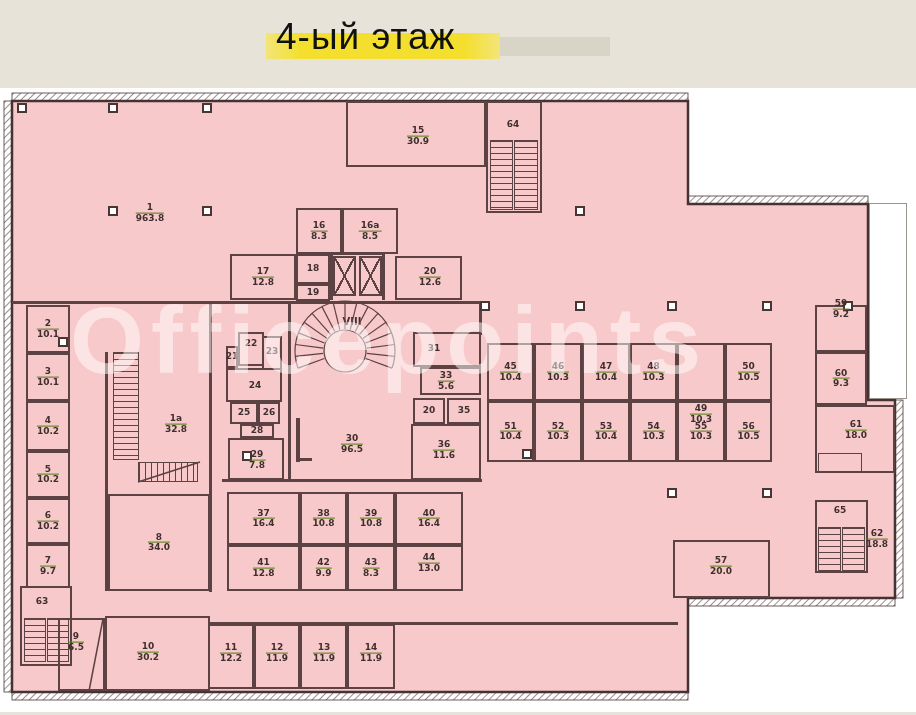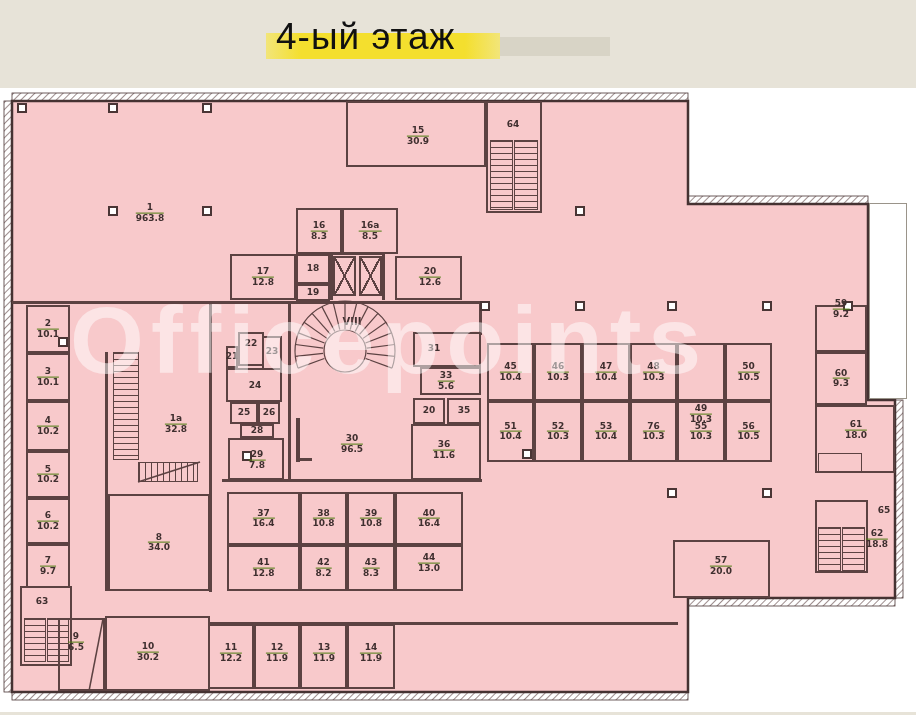--- a/index.html
+++ b/index.html
@@ -202,21 +202,21 @@
     <div class="lbl frac" style="left: 263.5px; top: 518.5px; width: auto;"><span class="num">37</span><span class="area">16.4</span></div>
     <div class="room" style="left: 300px; top: 492px; width: 47px; height: 53px;"></div>
     <div class="lbl frac" style="left: 323.5px; top: 518.5px; width: auto;"><span class="num">38</span><span class="area">10.8</span></div>
     <div class="room" style="left: 347px; top: 492px; width: 48px; height: 53px;"></div>
     <div class="lbl frac" style="left: 371px; top: 518.5px; width: auto;"><span class="num">39</span><span class="area">10.8</span></div>
     <div class="room" style="left: 395px; top: 492px; width: 68px; height: 53px;"></div>
     <div class="lbl frac" style="left: 429px; top: 518.5px; width: auto;"><span class="num">40</span><span class="area">16.4</span></div>
     <div class="room" style="left: 227px; top: 545px; width: 73px; height: 46px;"></div>
     <div class="lbl frac" style="left: 263.5px; top: 568px; width: auto;"><span class="num">41</span><span class="area">12.8</span></div>
     <div class="room" style="left: 300px; top: 545px; width: 47px; height: 46px;"></div>
-    <div class="lbl frac" style="left: 323.5px; top: 568px; width: auto;"><span class="num">42</span><span class="area">8.2</span></div>
+    <div class="lbl frac" style="left: 323.5px; top: 568px; width: auto;"><span class="num">42</span><span class="area">9.9</span></div>
     <div class="room" style="left: 347px; top: 545px; width: 48px; height: 46px;"></div>
     <div class="lbl frac" style="left: 371px; top: 568px; width: auto;"><span class="num">43</span><span class="area">8.3</span></div>
     <div class="room" style="left: 395px; top: 545px; width: 68px; height: 46px;"></div>
     <div class="lbl frac" style="left: 429px; top: 563px; width: auto;"><span class="num">44</span><span class="area">13.0</span></div>
     <div class="room" style="left: 487px; top: 343px; width: 47px; height: 58px;"></div>
     <div class="lbl frac" style="left: 510.5px; top: 372px; width: auto;"><span class="num">45</span><span class="area">10.4</span></div>
     <div class="room" style="left: 534px; top: 343px; width: 48px; height: 58px;"></div>
     <div class="lbl frac" style="left: 558px; top: 372px; width: auto;"><span class="num">46</span><span class="area">10.3</span></div>
     <div class="room" style="left: 582px; top: 343px; width: 48px; height: 58px;"></div>
     <div class="lbl frac" style="left: 606px; top: 372px; width: auto;"><span class="num">47</span><span class="area">10.4</span></div>
@@ -226,21 +226,21 @@
     <div class="lbl frac" style="left: 701px; top: 376px; width: auto; margin-top: 38px;"><span class="num">49</span><span class="area">10.3</span></div>
     <div class="room" style="left: 725px; top: 343px; width: 47px; height: 58px;"></div>
     <div class="lbl frac" style="left: 748.5px; top: 372px; width: auto;"><span class="num">50</span><span class="area">10.5</span></div>
     <div class="room" style="left: 487px; top: 401px; width: 47px; height: 61px;"></div>
     <div class="lbl frac" style="left: 510.5px; top: 431.5px; width: auto;"><span class="num">51</span><span class="area">10.4</span></div>
     <div class="room" style="left: 534px; top: 401px; width: 48px; height: 61px;"></div>
     <div class="lbl frac" style="left: 558px; top: 431.5px; width: auto;"><span class="num">52</span><span class="area">10.3</span></div>
     <div class="room" style="left: 582px; top: 401px; width: 48px; height: 61px;"></div>
     <div class="lbl frac" style="left: 606px; top: 431.5px; width: auto;"><span class="num">53</span><span class="area">10.4</span></div>
     <div class="room" style="left: 630px; top: 401px; width: 47px; height: 61px;"></div>
-    <div class="lbl frac" style="left: 653.5px; top: 431.5px; width: auto;"><span class="num">76</span><span class="area">10.3</span></div>
+    <div class="lbl frac" style="left: 653.5px; top: 431.5px; width: auto;"><span class="num">54</span><span class="area">10.3</span></div>
     <div class="room" style="left: 677px; top: 401px; width: 48px; height: 61px;"></div>
     <div class="lbl frac" style="left: 701px; top: 431.5px; width: auto;"><span class="num">55</span><span class="area">10.3</span></div>
     <div class="room" style="left: 725px; top: 401px; width: 47px; height: 61px;"></div>
     <div class="lbl frac" style="left: 748.5px; top: 431.5px; width: auto;"><span class="num">56</span><span class="area">10.5</span></div>
     <div class="room" style="left: 673px; top: 540px; width: 97px; height: 58px;"></div>
     <div class="lbl frac" style="left: 721px; top: 566px; width: auto;"><span class="num">57</span><span class="area">20.0</span></div>
     <div class="room" style="left: 815px; top: 305px; width: 52px; height: 47px;"></div>
     <div class="lbl frac" style="left: 841px; top: 309px; width: auto;"><span class="num">59</span><span class="area">9.2</span></div>
     <div class="room" style="left: 815px; top: 352px; width: 52px; height: 53px;"></div>
     <div class="lbl frac" style="left: 841px; top: 378.5px; width: auto;"><span class="num">60</span><span class="area">9.3</span></div>
@@ -249,21 +249,21 @@
     <div class="lbl frac" style="left: 877px; top: 539px; width: auto;"><span class="num">62</span><span class="area">18.8</span></div>
     <div class="room" style="left: 20px; top: 586px; width: 52px; height: 80px;"></div>
     <div class="lbl" style="left: 42px; top: 602px; width: auto;">
       <span class="num">63</span>
     </div>
     <div class="room" style="left: 486px; top: 101px; width: 56px; height: 112px;"></div>
     <div class="lbl" style="left: 513px; top: 125px; width: auto;">
       <span class="num">64</span>
     </div>
     <div class="room" style="left: 815px; top: 500px; width: 53px; height: 73px;"></div>
-    <div class="lbl" style="left: 840px; top: 511px; width: auto; margin-left: 44px;">
+    <div class="lbl" style="left: 840px; top: 511px; width: auto;">
       <span class="num">65</span>
     </div>
     <div class="lbl special" style="left: 352px; top: 321px;">VIII</div>
     <div class="lbl special" style="left: 345px; top: 352px;">66</div>
     <div class="col" style="left: 17px; top: 103px;"></div>
     <div class="col" style="left: 108px; top: 103px;"></div>
     <div class="col" style="left: 202px; top: 103px;"></div>
     <div class="col" style="left: 108px; top: 206px;"></div>
     <div class="col" style="left: 202px; top: 206px;"></div>
     <div class="col" style="left: 575px; top: 206px;"></div>

